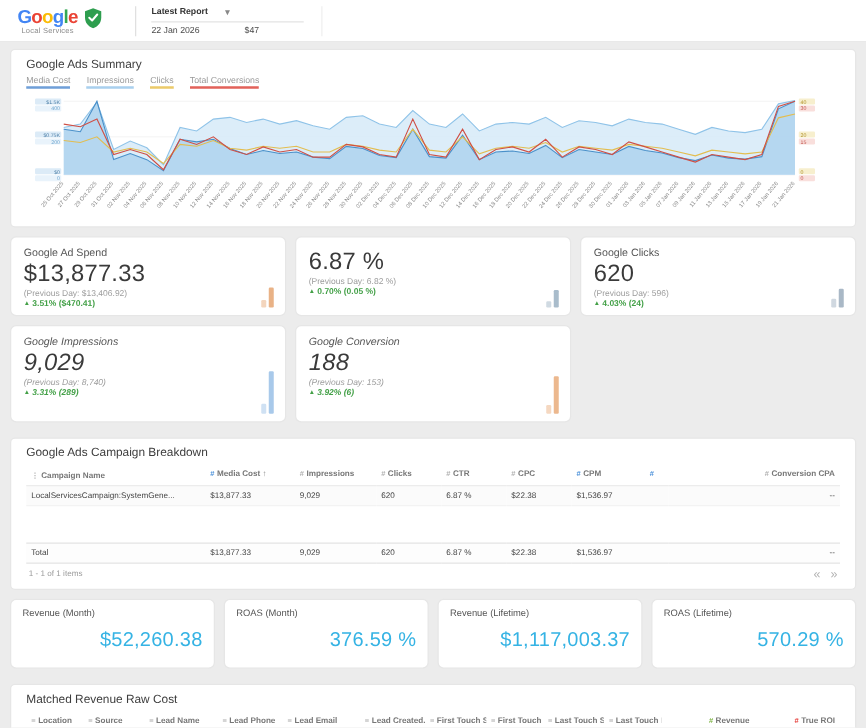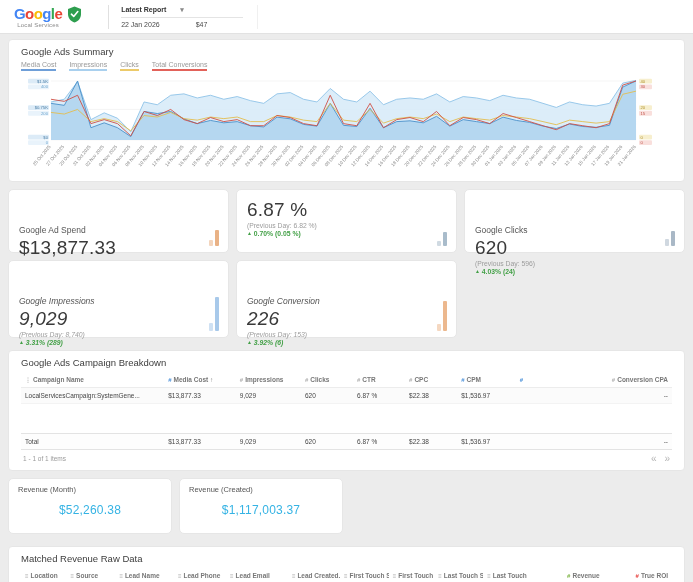--- a/index.html
+++ b/index.html
@@ -28,21 +28,21 @@
   .panel.first { margin-top: 5px; }
   .sec-title { font-size: 9.5px; color: #3d3d3d; margin-bottom: 4px; }
   .legend { display: flex; gap: 13px; margin-bottom: 3px; }
   .legend-item { font-size: 7px; color: #999; padding-bottom: 1px; border-bottom: 2px solid #ccc; cursor: pointer; }
   #adsChart svg { display: block; }
   
   .kpi-grid { display: grid; grid-template-columns: repeat(3, 1fr); gap: 7px; margin: 0 8px 7px; }
   .kpi-card { position: relative; background: #fff; border: 1px solid #e6e6e6;
               border-radius: 5px; padding: 7px 10px; height: 64px; }
   .kpi-grid.tall .kpi-card { height: 78px; font-style: italic; }
-  .kpi-title { font-size: 8.5px; color: #555; margin-top: 28px; }
+  .kpi-title { font-size: 8.5px; color: #555; }
   .kpi-value { font-size: 19px; color: #3a3a3a; margin-top: 2px; letter-spacing: 0.2px; }
   .kpi-prev { font-size: 6.8px; color: #9c9c9c; margin-top: 1px; }
   .kpi-change { font-size: 6.8px; font-weight: bold; margin-top: 1px; }
   .kpi-change.up { color: #43a047; }
   .kpi-change.down { color: #e53935; }
   .spark { position: absolute; right: 9px; bottom: 6px; display: flex; align-items: flex-end; gap: 2px; }
   .spark i { display: block; width: 4px; border-radius: 1px; }
   
   table { border-collapse: collapse; width: 100%; table-layout: fixed; }
   th { font-size: 6.5px; color: #777; font-weight: bold; text-align: left;
@@ -56,21 +56,21 @@
   tr.total td { border-top: 1px solid #e3e3e3; border-bottom: 1px solid #e3e3e3; background: #fdfdfd; }
   .pag { display: flex; justify-content: space-between; align-items: center;
          font-size: 6.5px; color: #9a9a9a; padding: 4px 2px 2px; }
   .pag-btns { display: flex; gap: 8px; }
   .pag-btn { border: none; background: none; color: #b5b5b5; font-size: 10px; line-height: 1; cursor: pointer; font-family: inherit; }
   
   .rev-grid { display: grid; grid-template-columns: repeat(4, 1fr); gap: 7px; margin: 0 8px 7px; }
   .rev-card { background: #fff; border: 1px solid #e6e6e6; border-radius: 5px;
               padding: 6px 9px 10px; height: 56px; }
   .rev-title { font-size: 7.5px; color: #555; }
-  .rev-value { font-size: 12px; text-align: center; margin-top: 9px; letter-spacing: 0.2px; }
+  .rev-value { font-size: 16px; text-align: right; margin-top: 9px; letter-spacing: 0.2px; }
 </style>
 </head>
 <body>
 
 <header class="hdr">
   <div class="logo">
     <div>
       <div class="logo-txt" id="logoTxt"><span style="color:#4285F4">G</span><span style="color:#EA4335">o</span><span style="color:#FBBC05">o</span><span style="color:#4285F4">g</span><span style="color:#34A853">l</span><span style="color:#EA4335">e</span></div>
       <div class="logo-sub">Local Services</div>
     </div>
@@ -220,21 +220,21 @@
       <div class="kpi-value">9,029</div>
       <div class="kpi-prev">(Previous Day: 8,740)</div>
       <div class="kpi-change up"><span style="font-size:5px;vertical-align:1px">▲</span> 3.31% (289)</div>
       <div class="spark">
         <i style="height:8px;background:#a8c9ea;opacity:.55"></i>
         <i style="height:34px;background:#a8c9ea"></i>
       </div>
     </div>
     <div class="kpi-card">
       <div class="kpi-title">Google Conversion</div>
-      <div class="kpi-value">226</div>
+      <div class="kpi-value">188</div>
       <div class="kpi-prev">(Previous Day: 153)</div>
       <div class="kpi-change up"><span style="font-size:5px;vertical-align:1px">▲</span> 3.92% (6)</div>
       <div class="spark">
         <i style="height:7px;background:#ecb88e;opacity:.55"></i>
         <i style="height:30px;background:#ecb88e"></i>
       </div>
     </div>
   </div>
 
 <section class="panel">
@@ -302,27 +302,35 @@
     </span>
   </div>
 </section>
 
 <div class="rev-grid" id="revGrid">
     <div class="rev-card">
       <div class="rev-title">Revenue (Month)</div>
       <div class="rev-value" style="color:#35b3e4">$52,260.38</div>
     </div>
     <div class="rev-card">
-      <div class="rev-title">Revenue (Created)</div>
+      <div class="rev-title">ROAS (Month)</div>
+      <div class="rev-value" style="color:#35b3e4">376.59 %</div>
+    </div>
+    <div class="rev-card">
+      <div class="rev-title">Revenue (Lifetime)</div>
       <div class="rev-value" style="color:#35b3e4">$1,117,003.37</div>
     </div>
+    <div class="rev-card">
+      <div class="rev-title">ROAS (Lifetime)</div>
+      <div class="rev-value" style="color:#35b3e4">570.29 %</div>
+    </div>
   </div>
 
 <section class="panel">
-  <div class="sec-title">Matched Revenue Raw Data</div>
+  <div class="sec-title">Matched Revenue Raw Cost</div>
   <div id="matchedTable">
       <table>
         <colgroup>
           <col style="width:7%">
           <col style="width:7.5%">
           <col style="width:9%">
           <col style="width:8%">
           <col style="width:9.5%">
           <col style="width:8%">
           <col style="width:7.5%">

